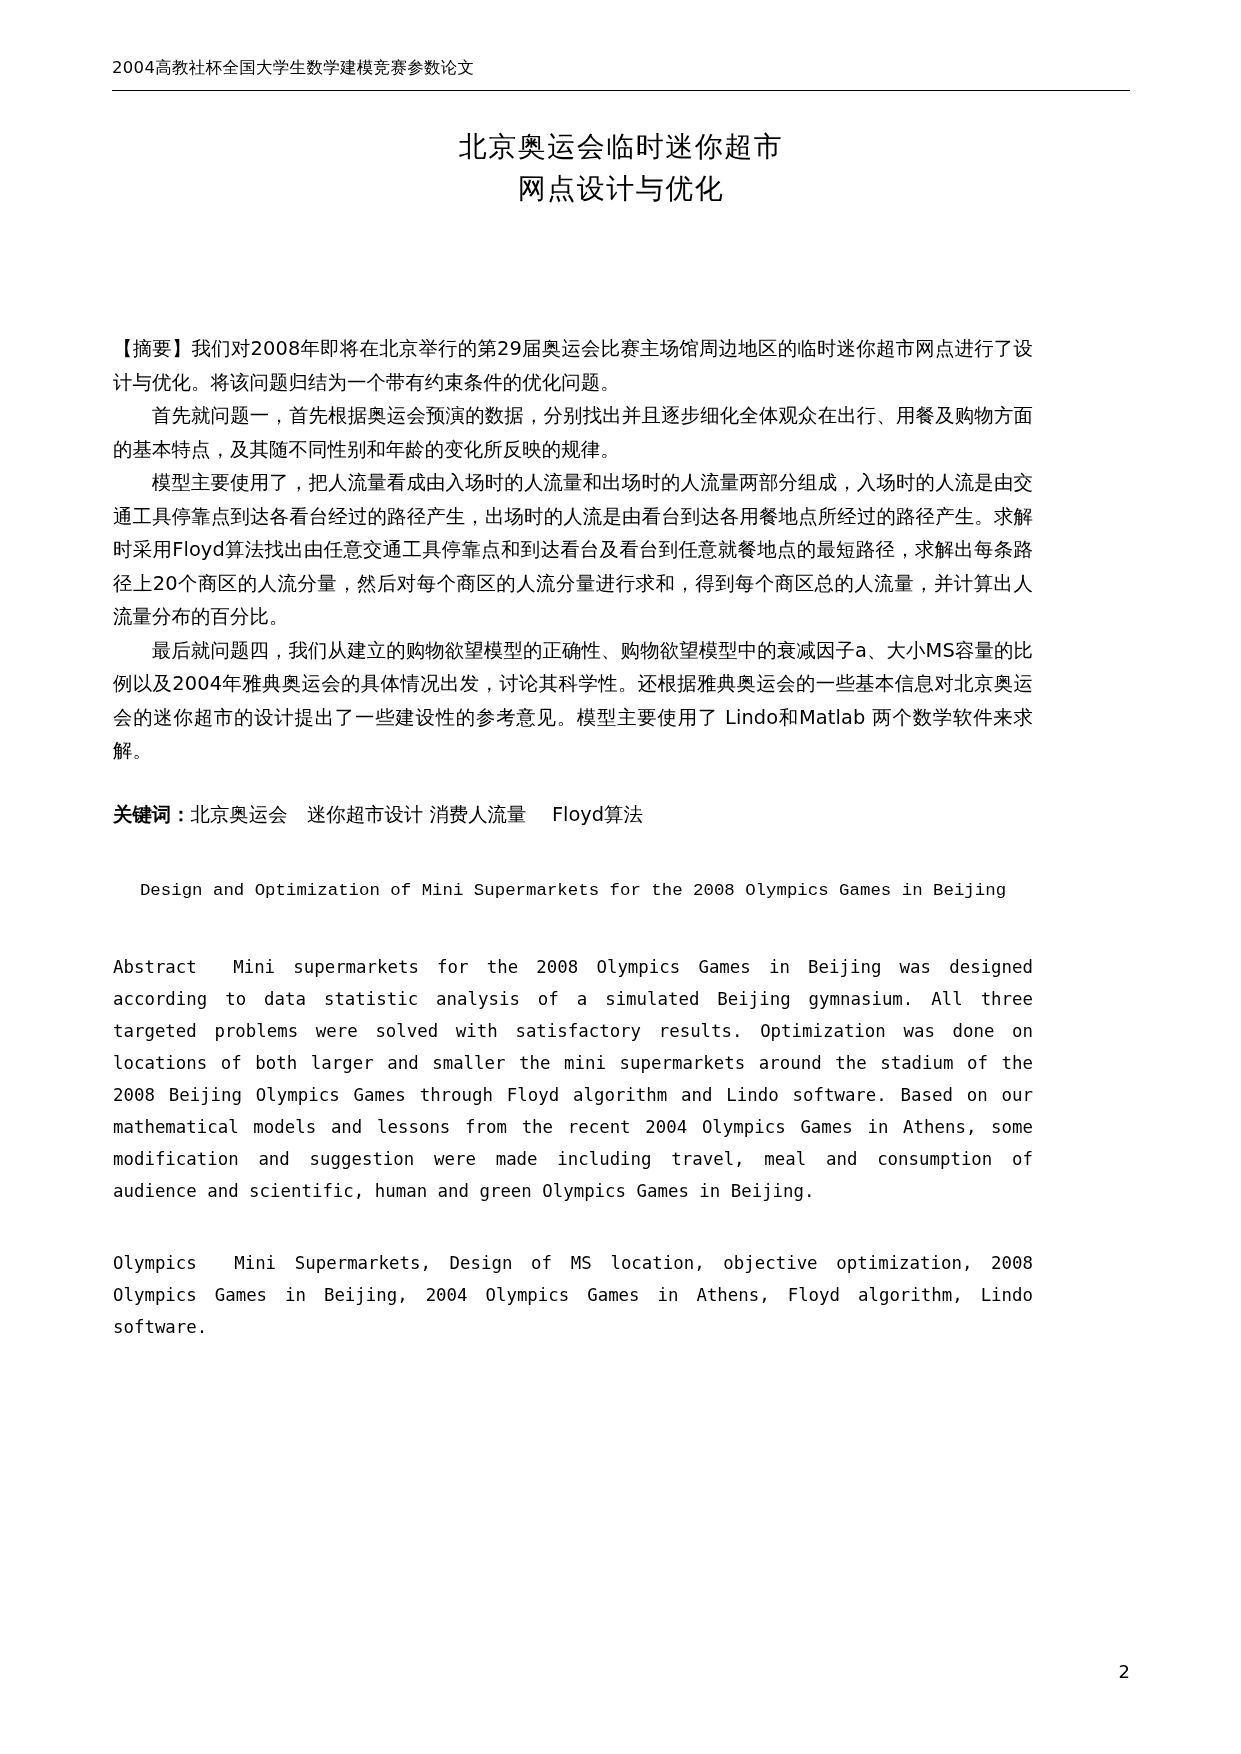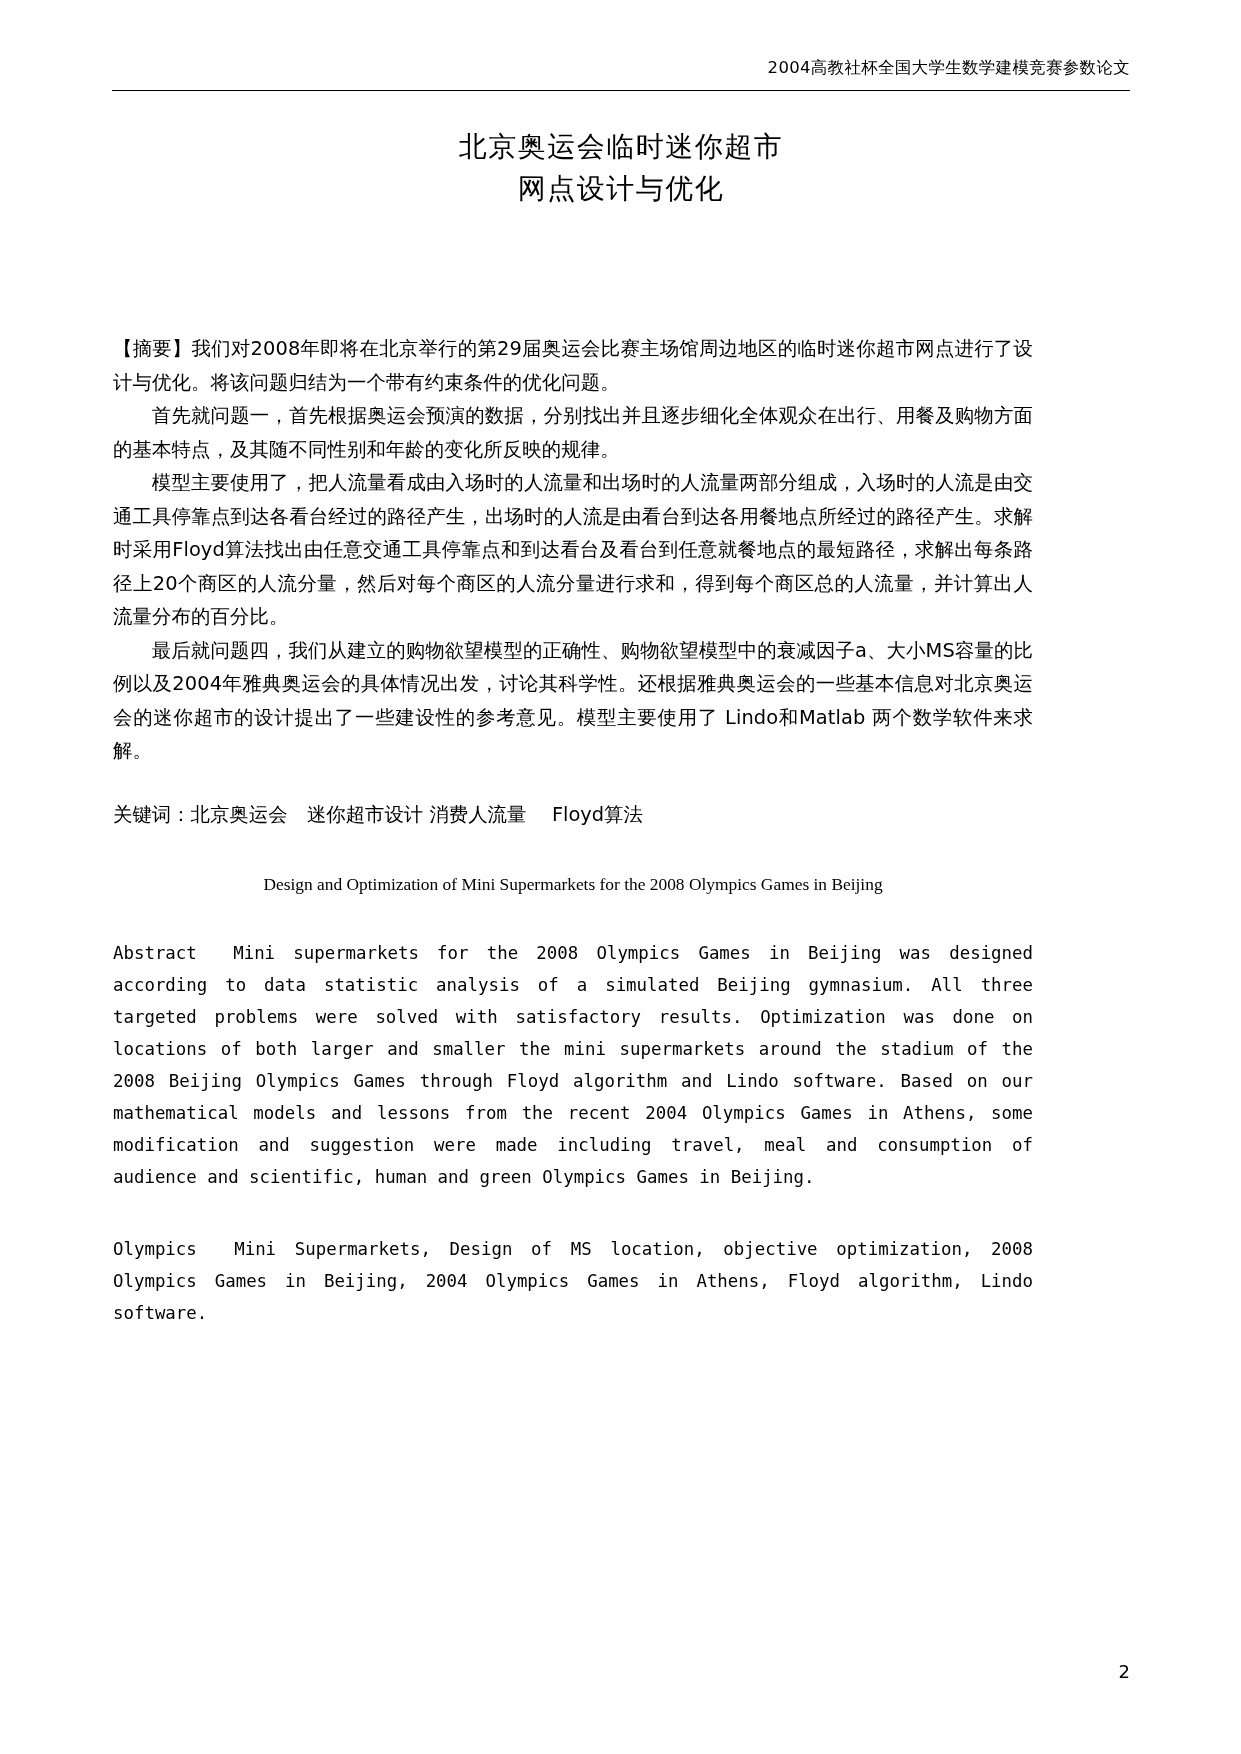--- a/index.html
+++ b/index.html
@@ -20,21 +20,21 @@
     padding: 0;
     overflow: hidden;
   }
 
   
   .header {
     position: absolute;
     top: 57px;
     left: 112px;
     width: 1018px;
-    text-align: right;
+    text-align: left;
   }
   .header-text {
     font-family: "DejaVu Sans", sans-serif;
     font-size: 16.5px;
     letter-spacing: 0.3px;
     color: #000;
     white-space: nowrap;
   }
   .header-rule {
     position: absolute;
@@ -88,30 +88,30 @@
   }
 
   .keywords-cn {
     font-family: "DejaVu Sans", sans-serif;
     font-size: 19.4px;
     line-height: 33.5px;
     margin: 0;
     color: #000;
   }
   .kw-label {
-    font-weight: normal;
+    font-weight: bold;
     text-align: right;
   }
 
   .en-title {
-    font-family: Liberation Serif, serif;
+    font-family: Liberation Mono, monospace;
     font-size: 17.4px;
     line-height: 30px;
     text-align: center;
-    margin: 8px;
+    margin: 15px;
     color: #000;
     letter-spacing: 0px;
   }
 
   .en-p {
     font-family: "DejaVu Sans Mono", monospace;
     font-size: 17.4px;
     line-height: 32px;
     text-align: justify;
     margin: 0;

